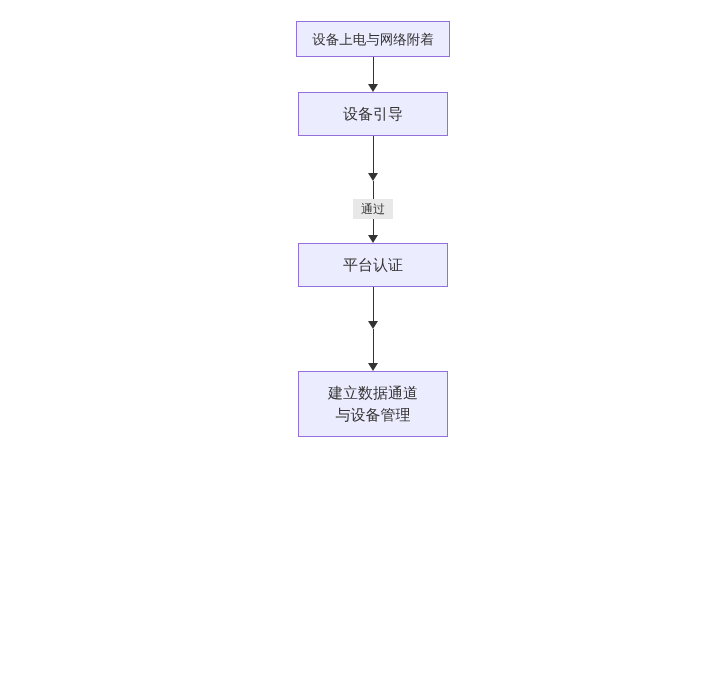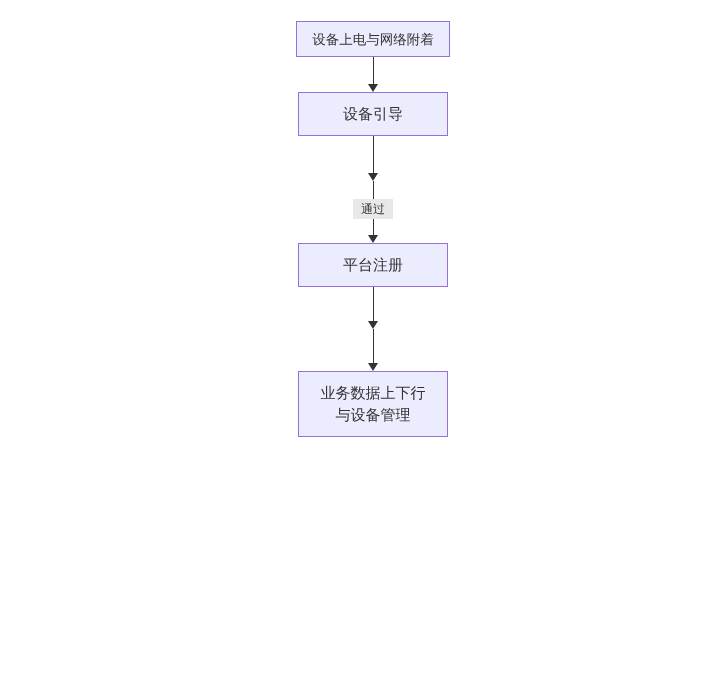--- a/index.html
+++ b/index.html
@@ -143,33 +143,33 @@
     </div>
 
 
     <div class="edge e3">
       <div class="shaft"></div>
       <span class="elabel">通过</span>
       <div class="head"></div>
     </div>
 
     <div class="node rect">
-      <span class="nline">平台注册</span>
+      <span class="nline">平台认证</span>
     </div>
 
     <div class="edge e4">
       <div class="shaft"></div>
       <div class="head"></div>
     </div>
 
 
     <div class="edge e5">
       <div class="shaft"></div>
       <div class="head"></div>
     </div>
 
     <div class="node rect">
-      <span class="nline">业务数据上下行</span>
+      <span class="nline">建立数据通道</span>
       <span class="nline">与设备管理</span>
     </div>
 
   </div>
 </div>
 
 </body></html>

